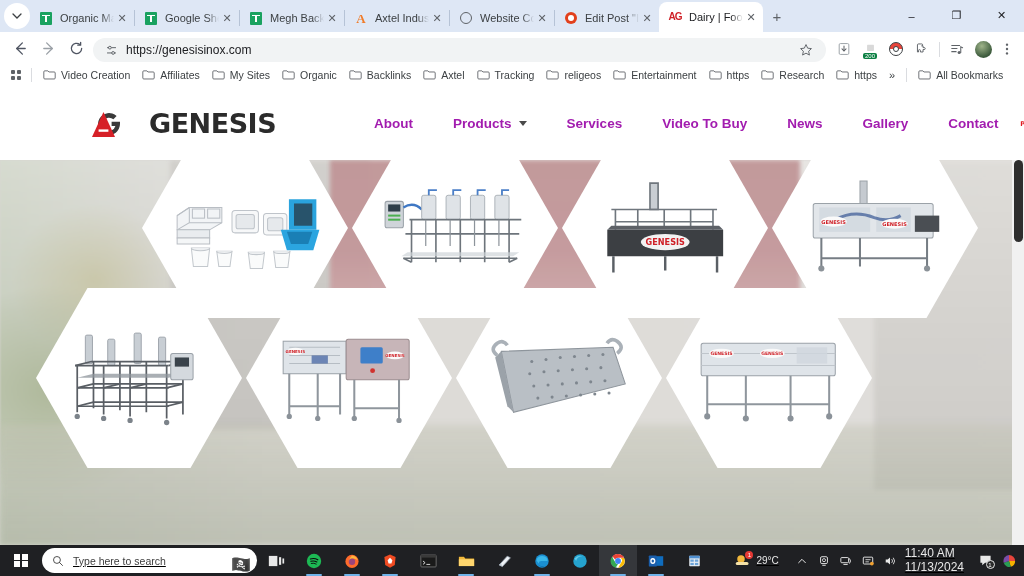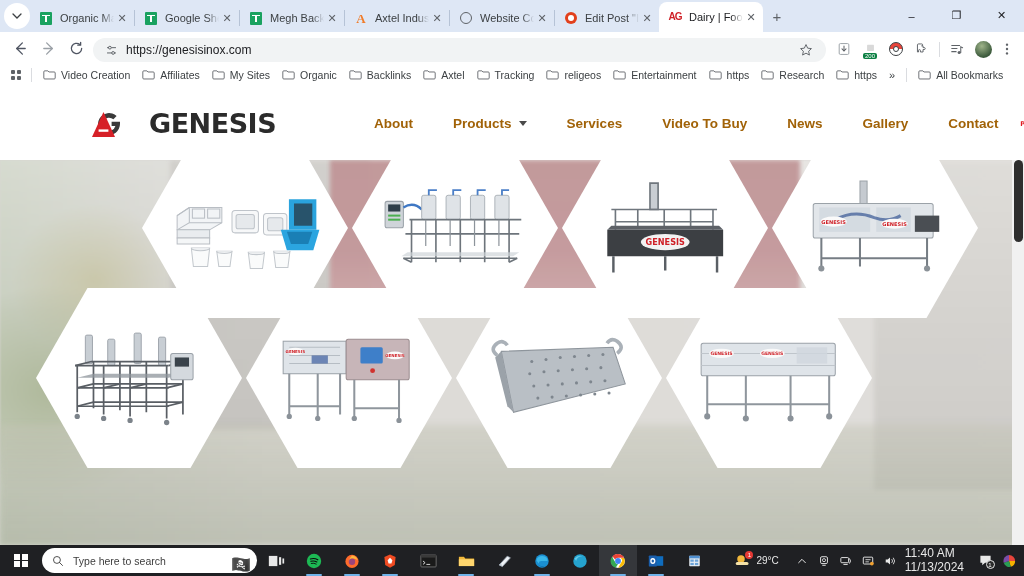--- a/index.html
+++ b/index.html
@@ -105,21 +105,21 @@
   .viewport { position:relative; height:458px; background:#fff; overflow:hidden; }
 
   
   .siteheader { height:73px; background:#fff; display:flex; align-items:center;
                 padding:0 60px 0 88px; position:relative; z-index:5; }
   .logo { display:flex; align-items:center; flex:0 0 auto; }
   .logomark { width:52px; height:32px; position:relative; margin-right:9px; }
   .logo-text { font-size:27px; font-weight:700; color:#2b2b2b; letter-spacing:-0.5px;
                font-family:"DejaVu Sans", sans-serif; }
   .nav { display:flex; align-items:center; gap:0; margin-left:78px; flex:1 1 auto; }
-  .nav a { font-size:13.5px; font-weight:700; color:#a16207; text-decoration:none;
+  .nav a { font-size:13.5px; font-weight:700; color:#a21caf; text-decoration:none;
            padding:0 20px; white-space:nowrap; display:flex; align-items:center; gap:7px; }
   .caret { width:0; height:0; border-left:4px solid transparent; border-right:4px solid transparent;
            border-top:5px solid #4a4a4a; display:block; }
   .abclogo { flex:0 0 auto; width:72px; text-align:center; }
   .abc-sub { font-size:6.5px; font-weight:700; color:#e01b22; letter-spacing:0.2px;
              font-family:"DejaVu Sans", sans-serif; margin-top:1px; }
 
   
   .hero { position:absolute; left:0; right:0; top:73px; bottom:0; overflow:hidden;
           background:#d8d6d2; }
@@ -153,21 +153,21 @@
   
   .msvg { width:100%; height:100%; display:block; }
 
   
   .scrollbar { position:absolute; right:0; top:73px; bottom:0; width:12px; background:#f1f1f1; z-index:6;}
   .sb-thumb { position:absolute; right:1px; top:0px; width:9px; height:82px;
               background:#2e2e2e; border-radius:5px; }
 
   
   .taskbar { height:31px; background:#1f2023; display:flex; align-items:center;
-             position:relative; }
+             position:relative;text-decoration:underline; }
   .startbtn { width:42px; height:31px; display:flex; align-items:center; justify-content:center; }
   .winlogo { display:grid; grid-template-columns:repeat(2,6px); grid-template-rows:repeat(2,6px);
              gap:1.5px; }
   .winlogo i { background:#fff; display:block; }
   .searchbox { width:215px; height:25px; background:#fff; border-radius:13px;
                display:flex; align-items:center; padding:0 10px; font-size:10.5px;
                color:#3d3d3d; position:relative; overflow:hidden; }
   .searchbox .sicon { margin-right:9px; display:flex; }
   .ship { position:absolute; right:6px; bottom:-1px; font-size:16px; }
   .tkicon { width:38px; height:31px; display:flex; align-items:center; justify-content:center;

